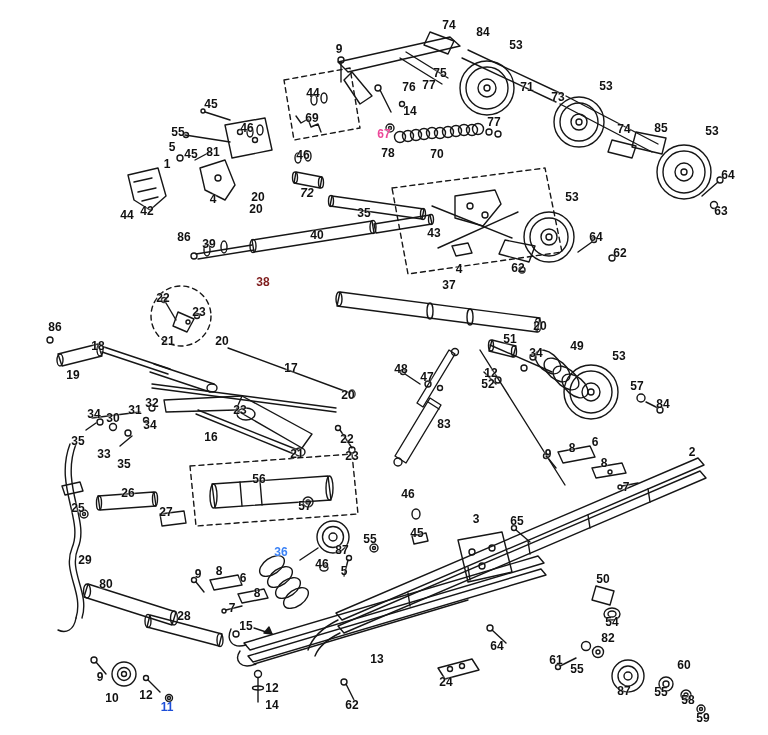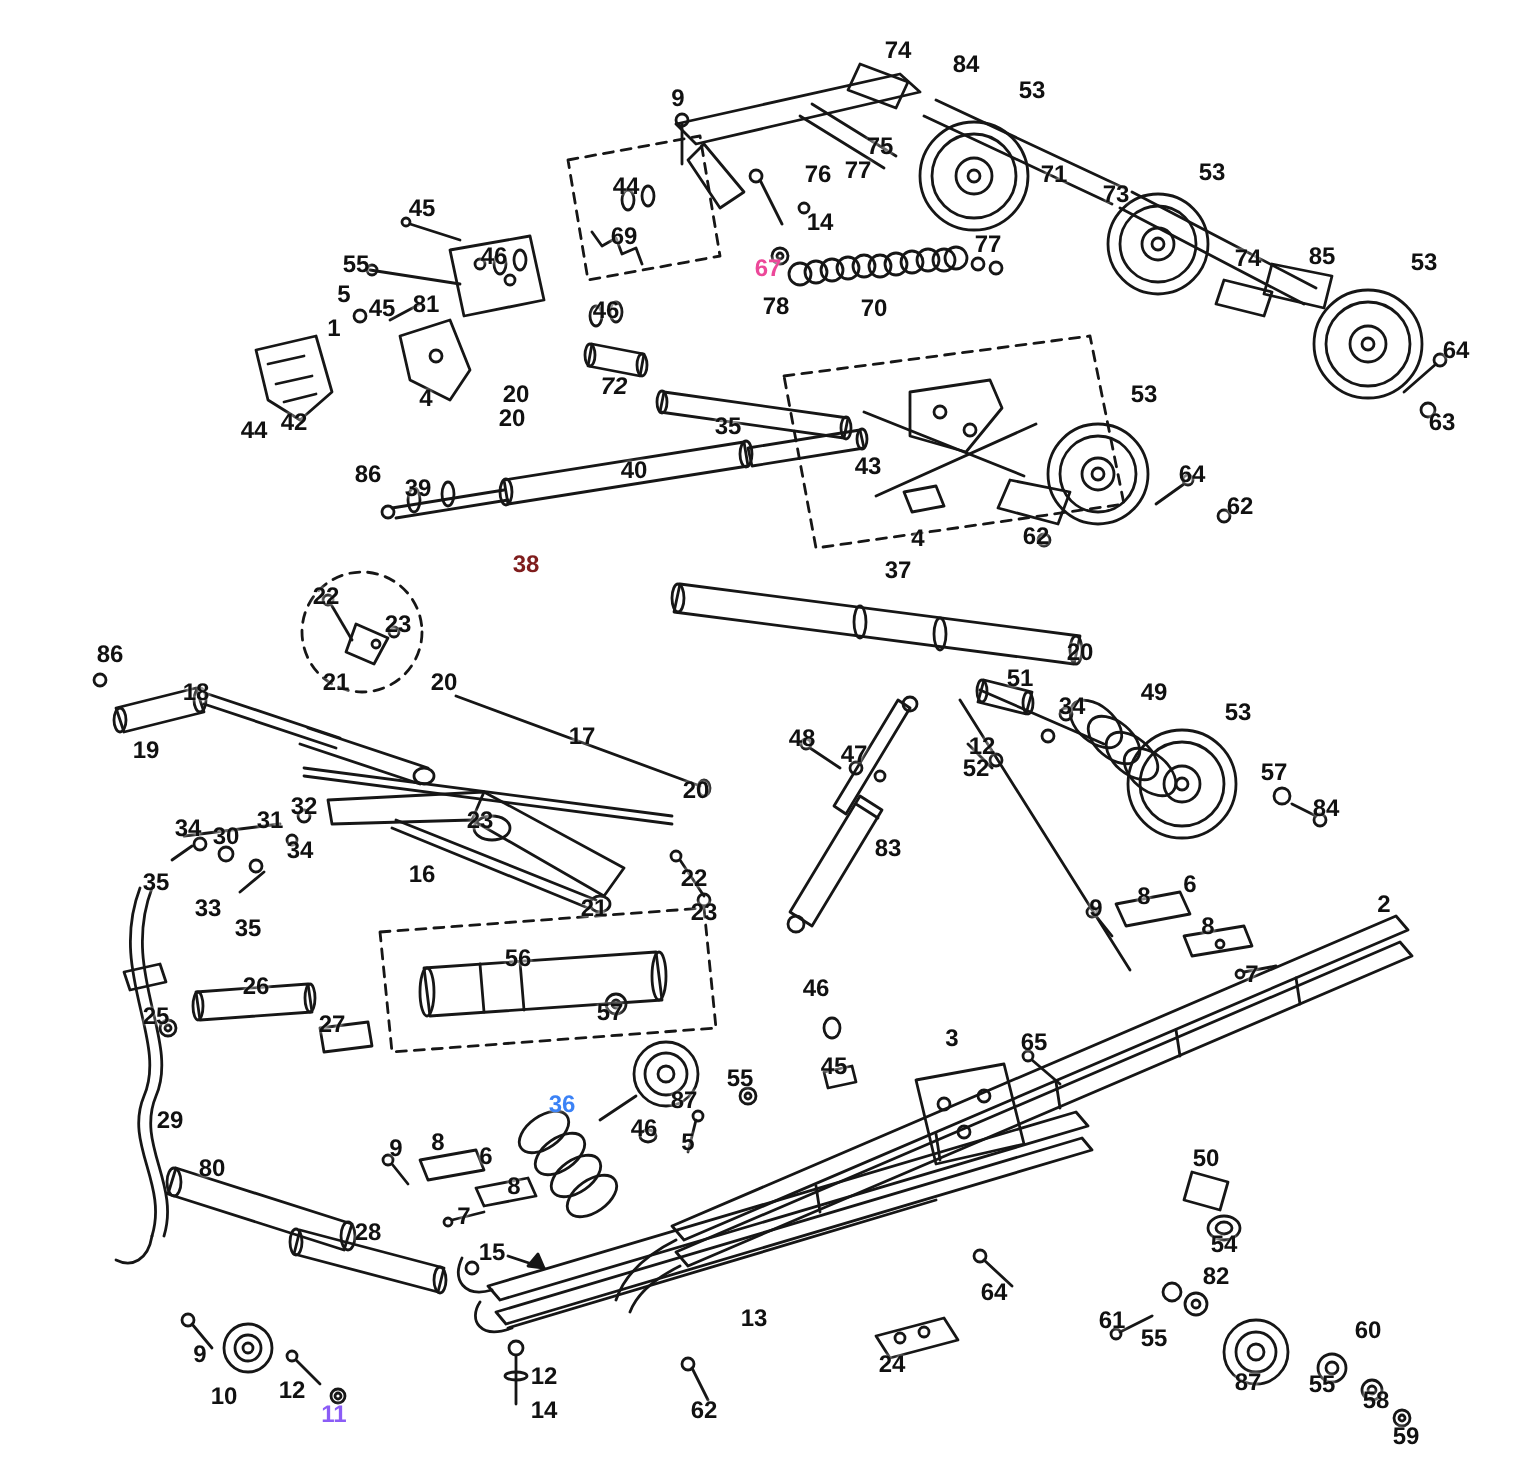--- a/index.html
+++ b/index.html
@@ -521,16 +521,16 @@
       <span class="callout" style="left: 100px; top: 677px; color: rgb(17, 17, 17);">9</span>
       <span class="callout" style="left: 446px; top: 682px; color: rgb(17, 17, 17);">24</span>
       <span class="callout" style="left: 272px; top: 688px; color: rgb(17, 17, 17);">12</span>
       <span class="callout" style="left: 624px; top: 691px; color: rgb(17, 17, 17);">87</span>
       <span class="callout" style="left: 661px; top: 692px; color: rgb(17, 17, 17);">55</span>
       <span class="callout" style="left: 146px; top: 695px; color: rgb(17, 17, 17);">12</span>
       <span class="callout" style="left: 112px; top: 698px; color: rgb(17, 17, 17);">10</span>
       <span class="callout" style="left: 688px; top: 700px; color: rgb(17, 17, 17);">58</span>
       <span class="callout" style="left: 272px; top: 705px; color: rgb(17, 17, 17);">14</span>
       <span class="callout" style="left: 352px; top: 705px; color: rgb(17, 17, 17);">62</span>
-      <span class="callout" style="left: 167px; top: 707px; color: #8b5cf6;">11</span>
+      <span class="callout" style="left: 167px; top: 707px; color: #1d4ed8;">11</span>
       <span class="callout" style="left: 703px; top: 718px; color: rgb(17, 17, 17);">59</span>
     </div>
 </div>
 
 </body></html>

